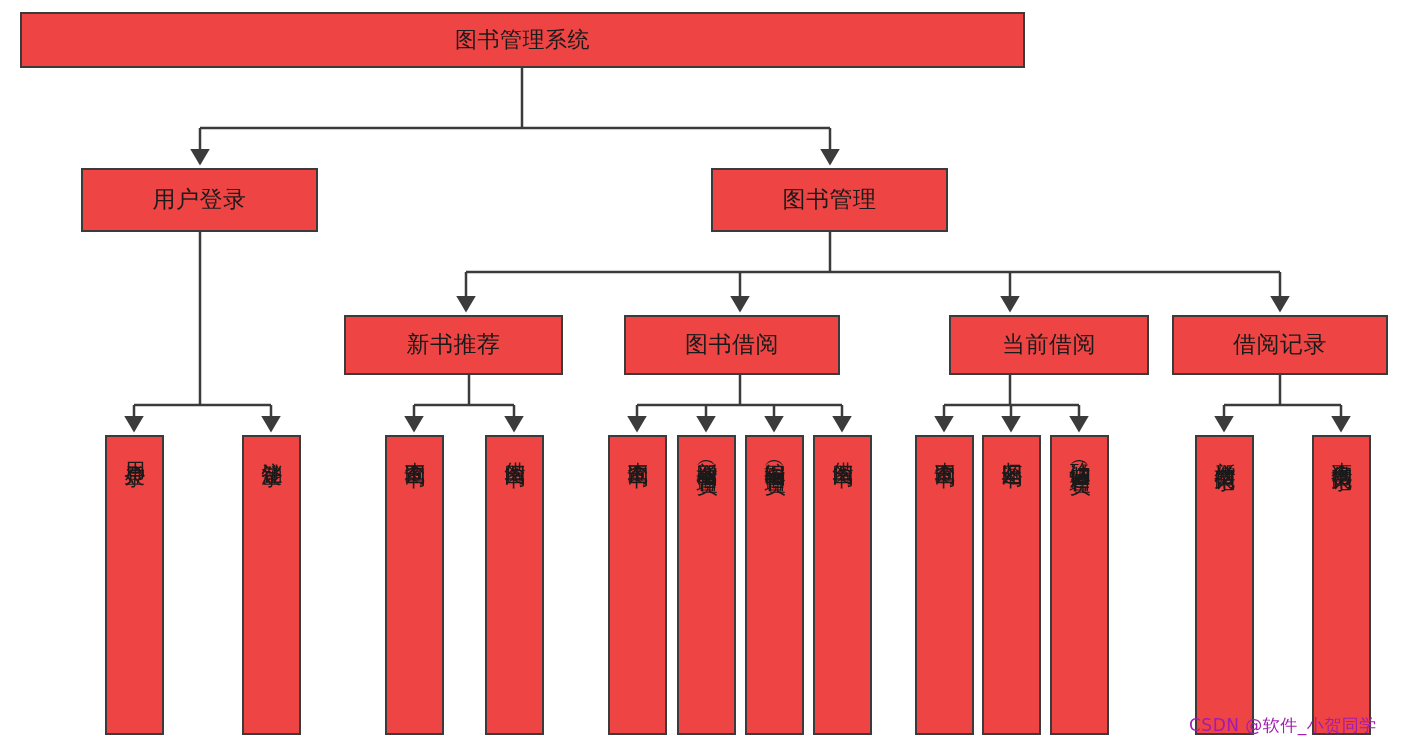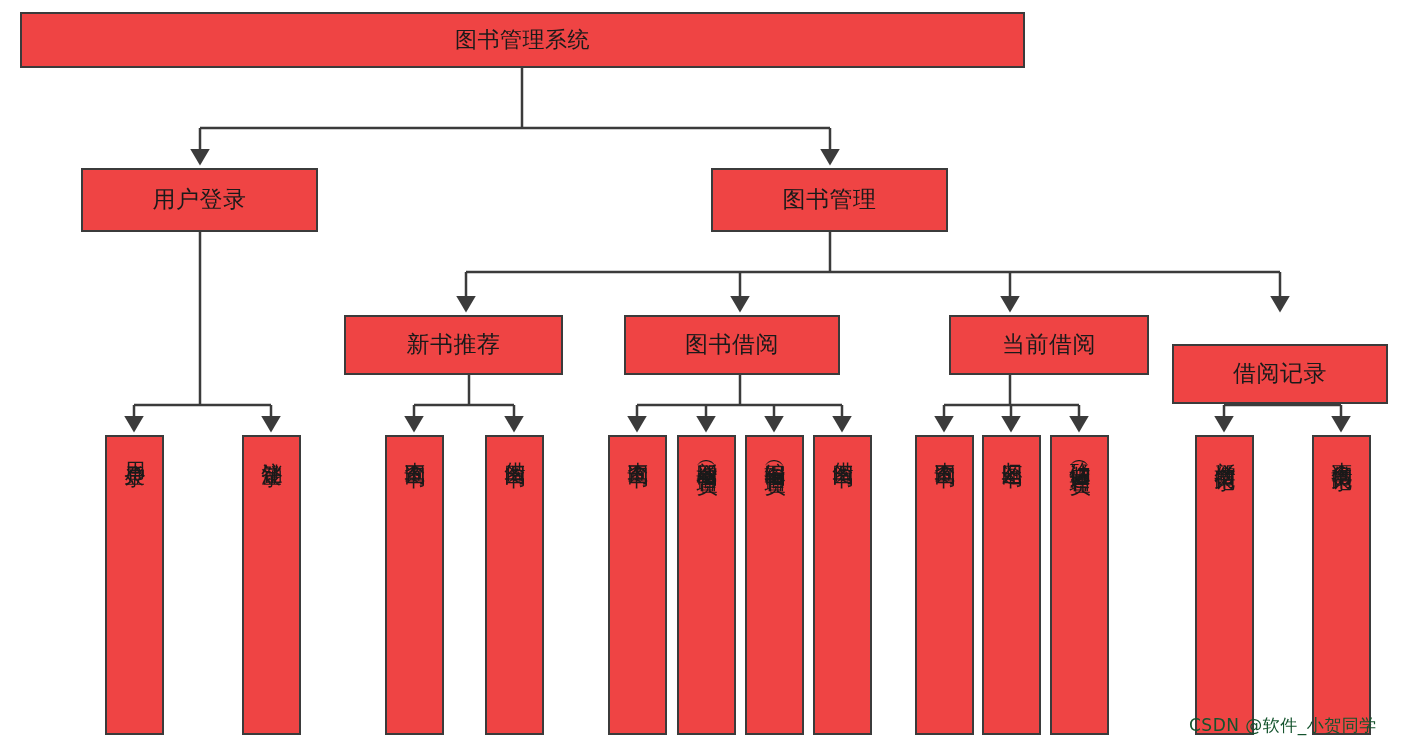--- a/index.html
+++ b/index.html
@@ -60,21 +60,21 @@
     white-space: nowrap;
   }
   .node.vert.tall .lbl {
     font-size: 21px;
   }
   #watermark {
     position: absolute;
     left: 1189px;
     top: 714px;
     font-size: 17px;
-    color: #14532d;
+    color: #a21caf;
     white-space: nowrap;
     letter-spacing: 0.5px;
     font-family: "DejaVu Sans", "Liberation Sans", sans-serif;
   }
 </style>
 </head>
 <body>
 
 <div id="canvas">
 
@@ -145,21 +145,21 @@
   </div>
 
   <div class="node horiz lvl1" style="left:624px; top:315px; width:216px; height:60px;">
     <span class="lbl">图书借阅</span>
   </div>
 
   <div class="node horiz lvl1" style="left:902px; top:315px; width:200px; height:60px;margin-left:47px;">
     <span class="lbl">当前借阅</span>
   </div>
 
-  <div class="node horiz lvl1" style="left:1172px; top:315px; width:216px; height:60px;margin-top:29px;">
+  <div class="node horiz lvl1" style="left:1172px; top:315px; width:216px; height:60px;">
     <span class="lbl">借阅记录</span>
   </div>
 
   <div class="node vert" style="left:105px; top:435px; width:59px; height:300px;">
     <span class="lbl">用户登录</span>
   </div>
   <div class="node vert" style="left:242px; top:435px; width:59px; height:300px;">
     <span class="lbl">注销登录</span>
   </div>
 

